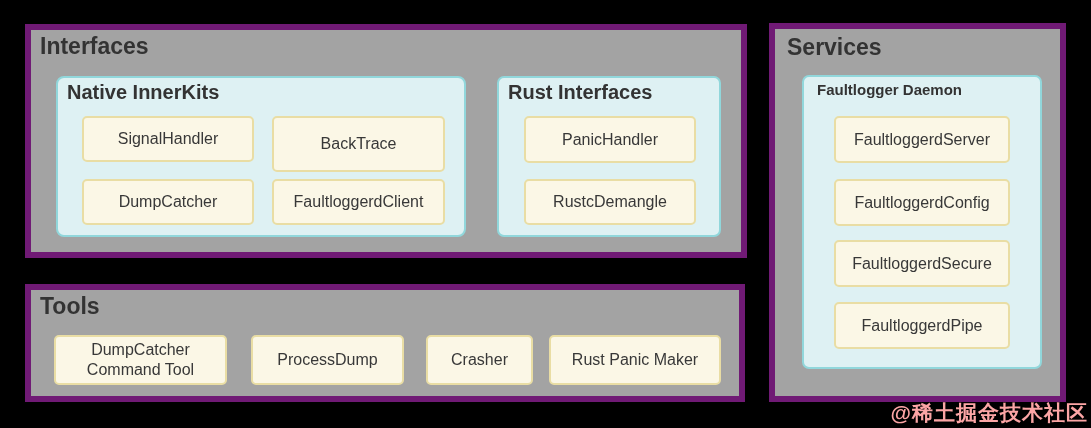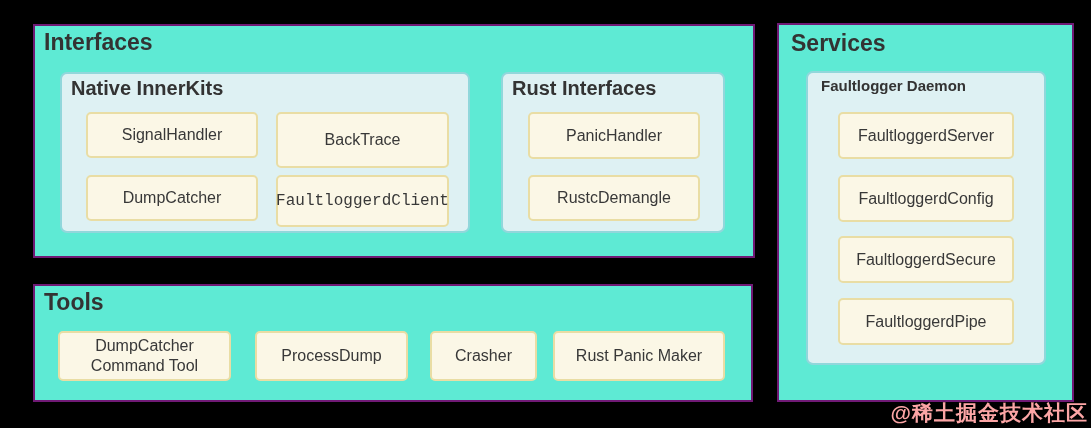--- a/index.html
+++ b/index.html
@@ -7,24 +7,23 @@
     position: relative;
     width: 1091px;
     height: 428px;
     background: #000000;
     overflow: hidden;
     font-family: "Liberation Sans", sans-serif;
     color: #333333;
   }
   .panel {
     position: absolute;
-    background: #5eead4;
-    border: 2px solid #701a75;
+    background: #a3a3a3;
+    border: 6px solid #701a75;
     box-sizing: border-box;
-    margin-left: 8px;
   }
   #panel-interfaces { left: 25px; top: 24px;  width: 722px; height: 234px; }
   #panel-tools      { left: 25px; top: 284px; width: 720px; height: 118px; }
   #panel-services   { left: 769px; top: 23px; width: 297px; height: 379px; }
 
   .panel-title {
     position: absolute;
     left: 9px; top: 3px;
     font-size: 23px;
     font-weight: bold;
@@ -33,21 +32,21 @@
   }
   #panel-services .panel-title { left: 12px; top: 5px; }
 
   .group {
     position: absolute;
     background: #def1f3;
     border: 2px solid #91d7db;
     border-radius: 7px;
     box-sizing: border-box;
   }
-  #group-native { left: 25px;  top: 46px; width: 410px; height: 161px; }
+  #group-native { left: 25px;  top: 46px; width: 410px; height: 161px; border-radius: 8px; }
   #group-rust   { left: 466px; top: 46px; width: 224px; height: 161px; }
   #group-daemon { left: 27px;  top: 46px; width: 240px; height: 294px; }
 
   .group-title {
     position: absolute;
     left: 9px; top: 3px;
     font-size: 20px;
     font-weight: bold;
     color: #333333;
     white-space: nowrap;
@@ -67,21 +66,21 @@
     font-size: 16px;
     line-height: 1.25;
     color: #383838;
     padding: 2px 6px;
   }
 
   
   #box-signalhandler      { left: 24px;  top: 38px;  width: 172px; height: 46px; }
   #box-backtrace          { left: 214px; top: 38px;  width: 173px; height: 56px; }
   #box-dumpcatcher        { left: 24px;  top: 101px; width: 172px; height: 46px; }
-  #box-faultloggerdclient { left: 214px; top: 101px; width: 173px; height: 52px; font-family: Liberation Mono, monospace; }
+  #box-faultloggerdclient { left: 214px; top: 101px; width: 173px; height: 46px; }
 
   
   #box-panichandler  { left: 25px; top: 38px;  width: 172px; height: 47px; }
   #box-rustcdemangle { left: 25px; top: 101px; width: 172px; height: 46px; }
 
   
   #box-faultloggerdserver { left: 30px; top: 39px;  width: 176px; height: 47px; }
   #box-faultloggerdconfig { left: 30px; top: 102px; width: 176px; height: 47px; }
   #box-faultloggerdsecure { left: 30px; top: 163px; width: 176px; height: 47px; }
   #box-faultloggerdpipe   { left: 30px; top: 225px; width: 176px; height: 47px; }

